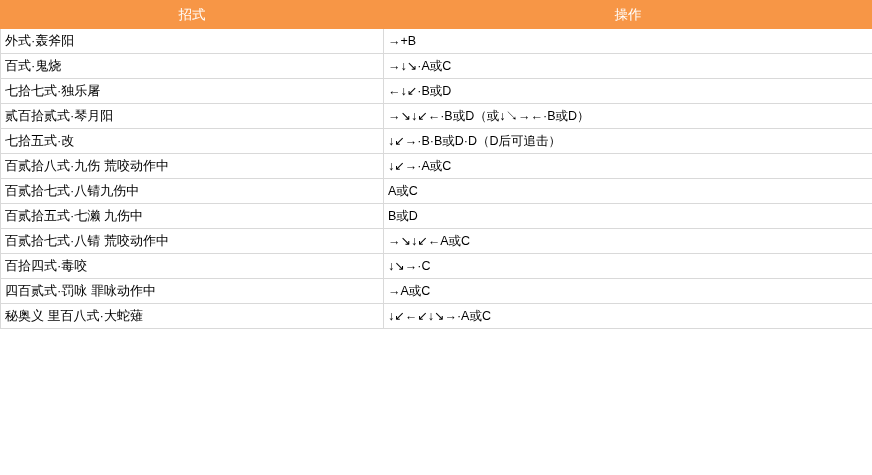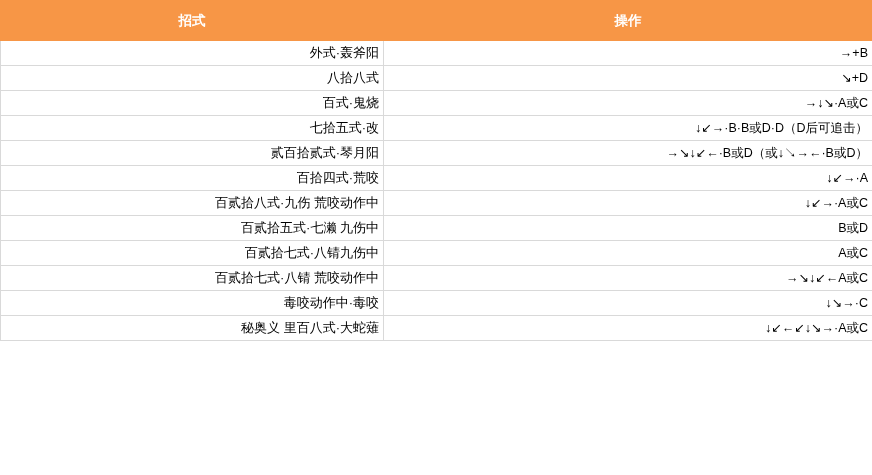--- a/index.html
+++ b/index.html
@@ -18,34 +18,34 @@
     border-collapse: collapse;
     width: 872px;
     table-layout: fixed;
   }
   .move-table col.col-name { width: 383px; }
   .move-table col.col-cmd  { width: 489px; }
 
   .move-table th {
     background: #F79646;
     color: #ffffff;
-    font-weight: bold;
+    font-weight: normal;
     font-size: 13.5px;
     height: 27px;
     line-height: 27px;
-    padding: 6px;
+    padding: 0;
     text-align: center;
     border: 1px solid #F79646;
   }
   .move-table td {
     border: 1px solid #D9D9D9;
     height: 24px;
     line-height: 24px;
     padding: 0 4px;
-    text-align: right;
+    text-align: left;
     font-size: 13px;
     white-space: nowrap;
     overflow: hidden;
   }
   .move-table td.cmd {
     font-size: 12.5px;
   }
   .move-table tr:last-child td {
     border-bottom: 1px solid #D9D9D9;
   }
@@ -63,58 +63,58 @@
       <th>招式</th>
       <th>操作</th>
     </tr>
   </thead>
   <tbody>
     <tr>
       <td class="name">外式·轰斧阳</td>
       <td class="cmd">→+B</td>
     </tr>
     <tr>
-      <td class="name">八拾八式</td>
-      <td class="cmd">↘+D</td>
+      <td class="name">百式·鬼烧</td>
+      <td class="cmd">→↓↘·A或C</td>
     </tr>
     <tr>
-      <td class="name">百式·鬼烧</td>
-      <td class="cmd">→↓↘·A或C</td>
+      <td class="name">七拾七式·独乐屠</td>
+      <td class="cmd">←↓↙·B或D</td>
+    </tr>
+    <tr>
+      <td class="name">贰百拾贰式·琴月阳</td>
+      <td class="cmd">→↘↓↙←·B或D（或↓↘→←·B或D）</td>
     </tr>
     <tr>
       <td class="name">七拾五式·改</td>
       <td class="cmd">↓↙→·B·B或D·D（D后可追击）</td>
     </tr>
     <tr>
-      <td class="name">贰百拾贰式·琴月阳</td>
-      <td class="cmd">→↘↓↙←·B或D（或↓↘→←·B或D）</td>
+      <td class="name">百贰拾八式·九伤 荒咬动作中</td>
+      <td class="cmd">↓↙→·A或C</td>
     </tr>
     <tr>
-      <td class="name">百拾四式·荒咬</td>
-      <td class="cmd">↓↙→·A</td>
-    </tr>
-    <tr>
-      <td class="name">百贰拾八式·九伤 荒咬动作中</td>
-      <td class="cmd">↓↙→·A或C</td>
+      <td class="name">百贰拾七式·八锖九伤中</td>
+      <td class="cmd">A或C</td>
     </tr>
     <tr>
       <td class="name">百贰拾五式·七濑 九伤中</td>
       <td class="cmd">B或D</td>
     </tr>
     <tr>
-      <td class="name">百贰拾七式·八锖九伤中</td>
-      <td class="cmd">A或C</td>
-    </tr>
-    <tr>
       <td class="name">百贰拾七式·八锖 荒咬动作中</td>
       <td class="cmd">→↘↓↙←A或C</td>
     </tr>
     <tr>
-      <td class="name">毒咬动作中·毒咬</td>
+      <td class="name">百拾四式·毒咬</td>
       <td class="cmd">↓↘→·C</td>
+    </tr>
+    <tr>
+      <td class="name">四百贰式·罚咏 罪咏动作中</td>
+      <td class="cmd">→A或C</td>
     </tr>
     <tr>
       <td class="name">秘奥义 里百八式·大蛇薙</td>
       <td class="cmd">↓↙←↙↓↘→·A或C</td>
     </tr>
 
   </tbody>
 </table>
 
 </body></html>

